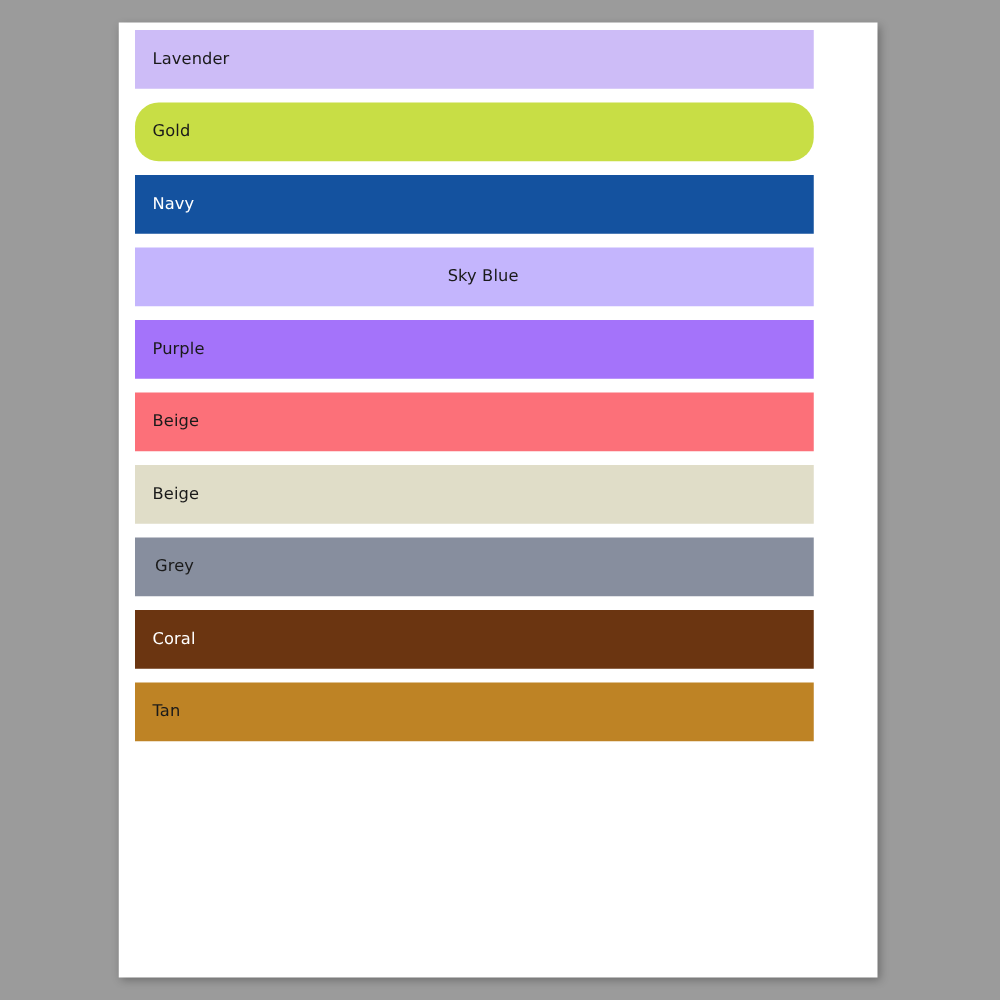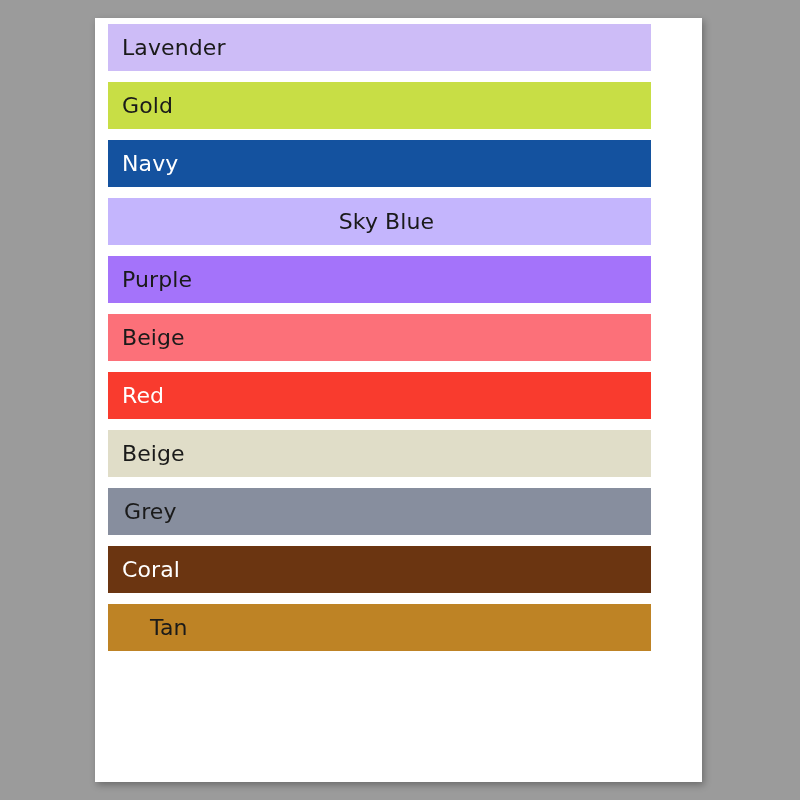--- a/index.html
+++ b/index.html
@@ -36,59 +36,56 @@
     position: relative;
     height: 47px;
     margin-bottom: 11px;
     display: flex;
     align-items: center;
     box-sizing: border-box;
   }
 
   .bar-label {
     padding-left: 14px;
-    font-size: 22px;
+    font-size: 13px;
     line-height: 1;
     letter-spacing: 0.1px;
     white-space: nowrap;
     user-select: none;
   }
 </style>
 </head>
 <body>
 
 <div id="card">
   <div id="bars">
       <div class="bar-row" style="background: rgb(205, 188, 247); width: 100%;">
         <span class="bar-label" style="color: rgb(26, 26, 26);">Lavender</span>
       </div>
-      <div class="bar-row" style="background: rgb(200, 222, 69); width: 100%;">
+      <div class="bar-row" style="background: rgb(200, 222, 69); width: 100%; border-radius: 19px;">
         <span class="bar-label" style="color: rgb(26, 26, 26);">Gold</span>
       </div>
       <div class="bar-row" style="background: rgb(20, 82, 159); width: 100%;">
         <span class="bar-label" style="color: rgb(255, 255, 255);">Navy</span>
       </div>
       <div class="bar-row" style="background: #c4b5fd; width: 100%; justify-content: center;">
         <span class="bar-label" style="color: rgb(26, 26, 26);">Sky Blue</span>
       </div>
       <div class="bar-row" style="background: rgb(164, 115, 250); width: 100%;">
         <span class="bar-label" style="color: rgb(26, 26, 26); text-align: right;">Purple</span>
       </div>
       <div class="bar-row" style="background: rgb(252, 112, 121); width: 100%;">
         <span class="bar-label" style="color: rgb(26, 26, 26);">Beige</span>
       </div>
-      <div class="bar-row" style="background: rgb(249, 59, 46); width: 100%;">
-        <span class="bar-label" style="color: rgb(255, 255, 255);">Red</span>
-      </div>
       <div class="bar-row" style="background: rgb(224, 221, 200); width: 100%;">
         <span class="bar-label" style="color: rgb(26, 26, 26); text-align: center;">Beige</span>
       </div>
       <div class="bar-row" style="background: rgb(135, 142, 158); width: 100%;">
         <span class="bar-label" style="color: rgb(26, 26, 26); padding-left: 16px;">Grey</span>
       </div>
       <div class="bar-row" style="background: rgb(107, 53, 17); width: 100%;">
         <span class="bar-label" style="color: rgb(255, 255, 255);">Coral</span>
       </div>
-      <div class="bar-row" style="background: rgb(190, 131, 37); width: 100%; padding-left: 28px;">
+      <div class="bar-row" style="background: rgb(190, 131, 37); width: 100%;">
         <span class="bar-label" style="color: rgb(26, 26, 26);">Tan</span>
       </div>
     </div>
 </div>
 
 </body></html>

